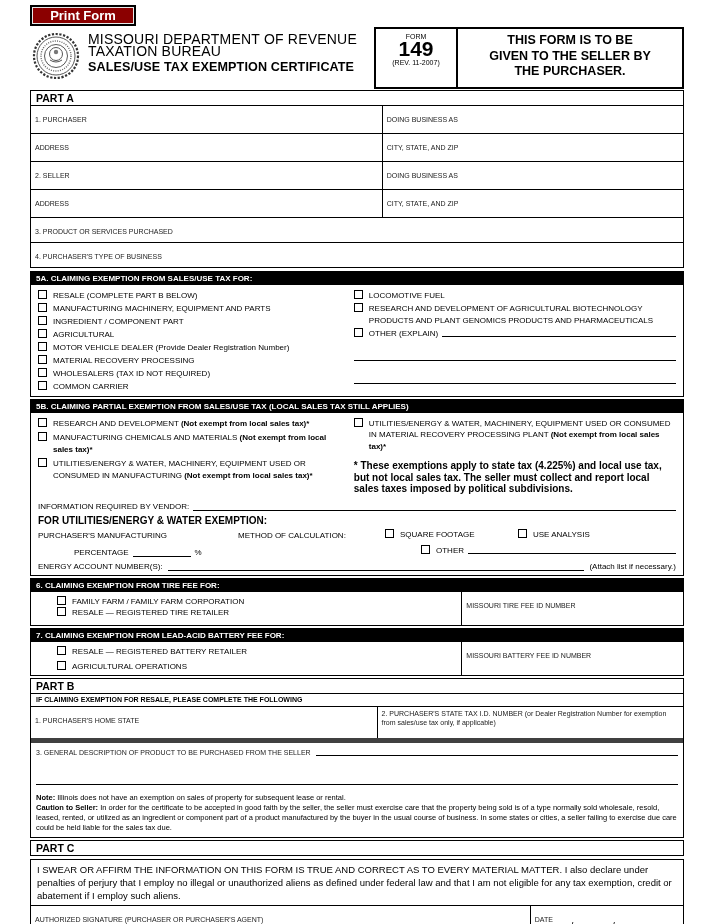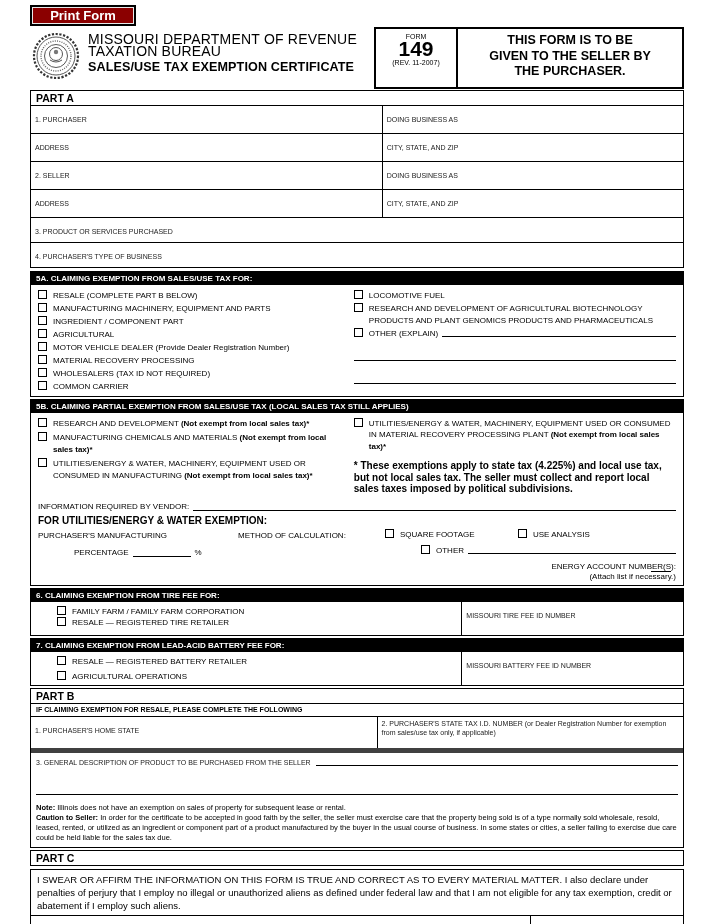--- a/index.html
+++ b/index.html
@@ -248,21 +248,21 @@
           <span>PERCENTAGE</span>
           <span class="ulw" style="width:58px; margin:0 4px;"></span>
           <span>%</span>
         </span>
         <span class="cbi" style="margin:0; flex:1;">
             <span class="cb"></span>
             <span>OTHER</span>
             <span class="ul" style="margin-left:4px;"></span>
           </span>
       </div>
-      <div class="flexrow" style="margin:5px 0 1px 0;flex-direction:column;">
+      <div class="flexrow" style="margin:5px 0 1px 0;">
         <span>ENERGY ACCOUNT NUMBER(S):</span>
         <span class="ul" style="margin:0 5px;"></span>
         <span>(Attach list if necessary.)</span>
       </div>
     </div>
   </div>
 
   <div class="gap2"></div>
 
   <div>

